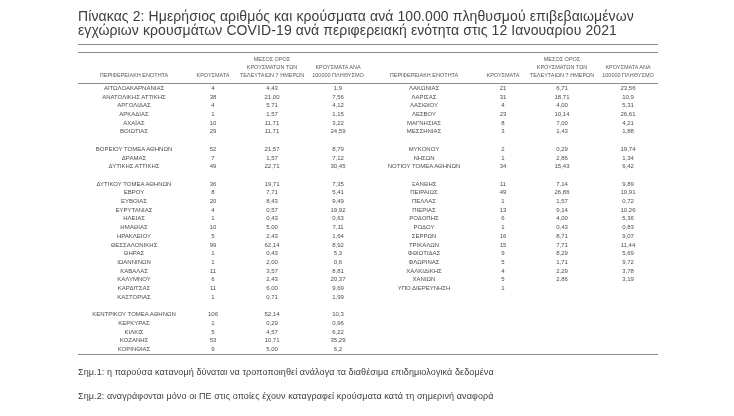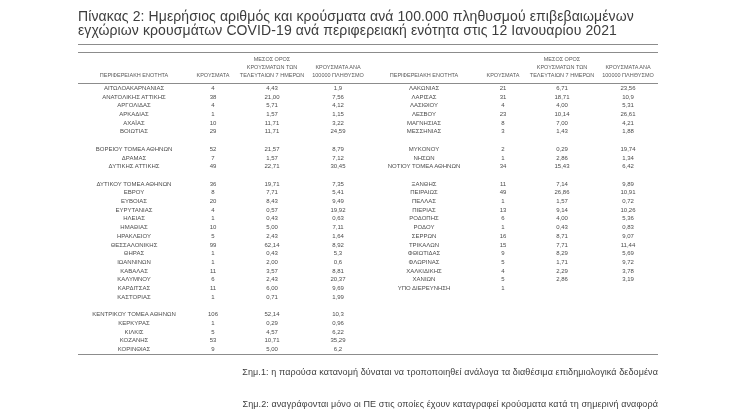--- a/index.html
+++ b/index.html
@@ -28,23 +28,23 @@
   th{
     font-size:5.5px;font-weight:normal;color:#5a5a5a;line-height:1.45;
     text-align:center;vertical-align:bottom;
     padding:3px 3px 3px;border-bottom:1px solid #8c8c8c;
   }
   td{
     font-size:6px;color:#4c4c4c;text-align:center;
     height:8.7px;line-height:8.7px;padding:0 2px;
     white-space:nowrap;overflow:hidden;
   }
-  .note{font-size:9px;color:#3d3d3d;letter-spacing:0.1px;text-align:right;}
+  .note{font-size:9px;color:#3d3d3d;letter-spacing:0.1px;}
   .note-1{margin-top:12px;}
-  .note-2{margin-top:22px;}
+  .note-2{margin-top:14px;}
 </style>
 </head>
 <body>
 
 <div class="page">
 
   <div class="title">Πίνακας 2: Ημερήσιος αριθμός και κρούσματα ανά 100.000 πληθυσμού επιβεβαιωμένων εγχώριων κρουσμάτων COVID-19 ανά περιφερειακή ενότητα στις 12 Ιανουαρίου 2021</div>
 
   <div class="table-wrap">
     <table>

